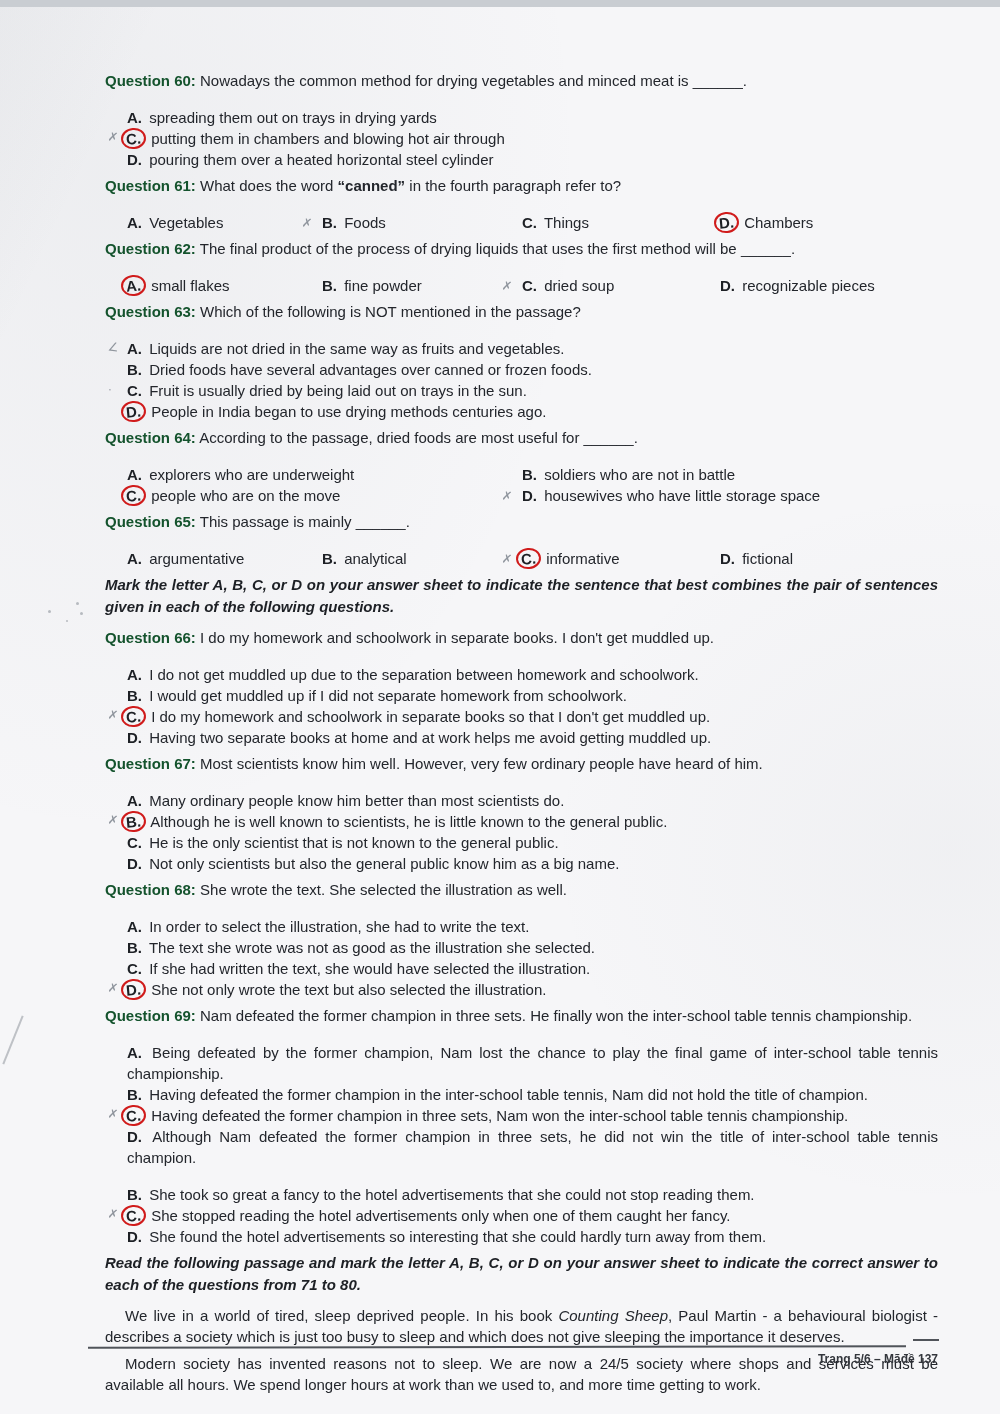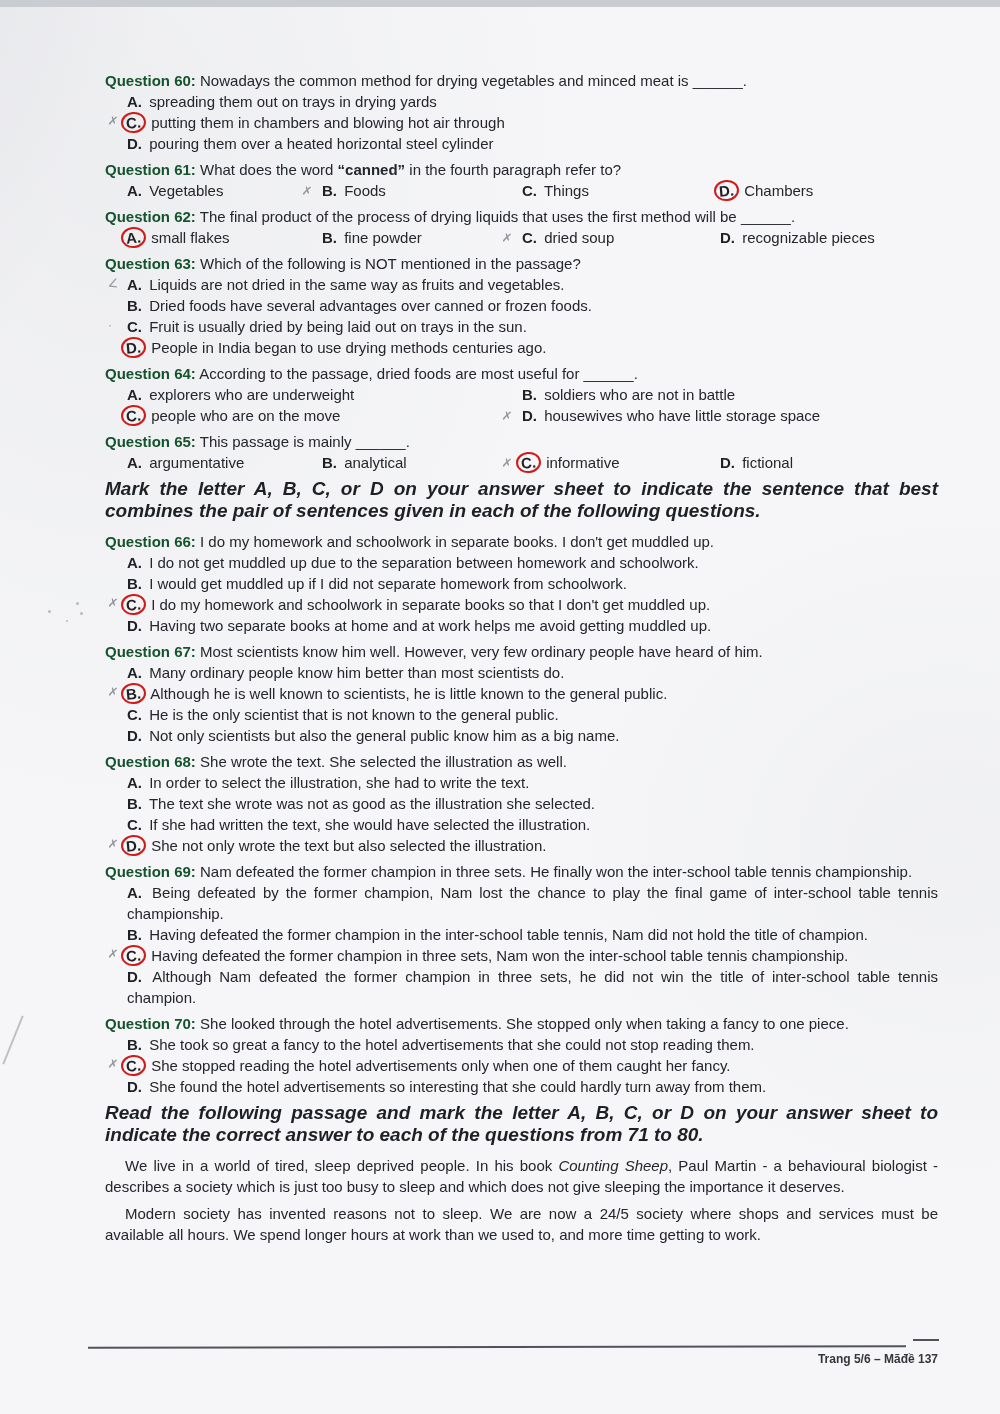--- a/index.html
+++ b/index.html
@@ -19,38 +19,38 @@
       var(--paper);
     font-family:"Liberation Sans","DejaVu Sans",sans-serif;
     color:var(--ink);
   }
   .top-strip{position:absolute;top:0;left:0;width:1000px;height:7px;background:#c9cdd2;}
   #content{position:absolute;left:105px;top:70px;width:833px;font-size:15px;line-height:21px;}
   .question{margin-bottom:5px;}
   .stem{text-align:justify;}
   .qlabel{font-weight:bold;color:#14532d;}
   .qbold{font-weight:bold;}
-  .options{margin-top:0;}
+  .options{margin-top:16px;}
   .options.stacked .option{position:relative;padding-left:22px;text-align:justify;}
   .options.row4,.options.grid2{position:relative;}
   .options.row4 .option,.options.grid2 .option{position:absolute;white-space:nowrap;padding-left:22px;}
   .letter{font-weight:bold;color:#1d2025;margin-right:3px;}
   .otext{}
   .circle{
     display:inline-block;border:2.5px solid var(--red);border-radius:50%;
     min-width:25px;height:21px;line-height:17px;text-align:center;
     padding:0 2px;margin:-3px 1px -3px -6px;transform:rotate(-5deg);
   }
   .circle .letter{margin-right:0;}
   .premark{
     position:absolute;left:3px;top:3px;color:var(--pencil);
     font-size:12px;line-height:12px;transform:rotate(8deg);
   }
   .options.row4 .premark,.options.grid2 .premark{left:2px;top:5px;}
-  .instruction{font-weight:bold;font-style:italic;font-size:19px;line-height:22px;margin:3px 0 9px;text-align:justify;color:#1d2025;}
+  .instruction{font-weight:bold;font-style:italic;font-size:15px;line-height:22px;margin:3px 0 9px;text-align:justify;color:#1d2025;}
   .group2{margin-bottom:1px;}
   .passage{margin-top:7px;}
   .passage p{margin:0 0 6px;text-indent:20px;text-align:justify;}
   .passage .italic{font-style:italic;}
   .footer-rule{position:absolute;left:88px;top:1346px;width:818px;border-top:2px solid #50545a;transform:rotate(-0.12deg);}
   .footer-dash{position:absolute;left:913px;top:1339px;width:26px;border-top:2px solid #50545a;}
   .footer-text{position:absolute;top:1352px;right:62px;font-size:12px;color:#33363c;font-weight:bold;}
   .pencil-slash{position:absolute;left:12px;top:1014px;width:2px;height:52px;background:var(--pencil);opacity:.55;transform:rotate(22deg);}
   .pencil-dots{position:absolute;left:46px;top:598px;width:44px;height:26px;opacity:.6;}
   .pencil-dots i{position:absolute;width:3px;height:3px;border-radius:50%;background:var(--pencil);}
@@ -154,21 +154,20 @@
       <div class="question">
         <div class="stem"><span class="qlabel">Question 69:</span> <span>Nam defeated the former champion in three sets. He finally won the inter-school table tennis championship.</span></div>
         <div class="options stacked">
           <div class="option"><span class="letter">A.</span> <span class="otext">Being defeated by the former champion, Nam lost the chance to play the final game of inter-school table tennis championship.</span></div>
           <div class="option"><span class="letter">B.</span> <span class="otext">Having defeated the former champion in the inter-school table tennis, Nam did not hold the title of champion.</span></div>
           <div class="option"><span class="premark">✗</span><span class="circle"><span class="letter">C.</span></span> <span class="otext">Having defeated the former champion in three sets, Nam won the inter-school table tennis championship.</span></div>
           <div class="option"><span class="letter">D.</span> <span class="otext">Although Nam defeated the former champion in three sets, he did not win the title of inter-school table tennis champion.</span></div>
         </div>
       </div>
       <div class="question">
-        <div class="stem"><span class="qlabel">Question 70:</span> <span>She looked through the hotel advertisements. She stopped only when taking a fancy to one piece.</span></div>
         <div class="options stacked">
           <div class="option"><span class="letter">B.</span> <span class="otext">She took so great a fancy to the hotel advertisements that she could not stop reading them.</span></div>
           <div class="option"><span class="premark">✗</span><span class="circle"><span class="letter">C.</span></span> <span class="otext">She stopped reading the hotel advertisements only when one of them caught her fancy.</span></div>
           <div class="option"><span class="letter">D.</span> <span class="otext">She found the hotel advertisements so interesting that she could hardly turn away from them.</span></div>
         </div>
       </div>
     </div>
 
   <div class="instruction">Read the following passage and mark the letter A, B, C, or D on your answer sheet to indicate the correct answer to each of the questions from 71 to 80.</div>
 

